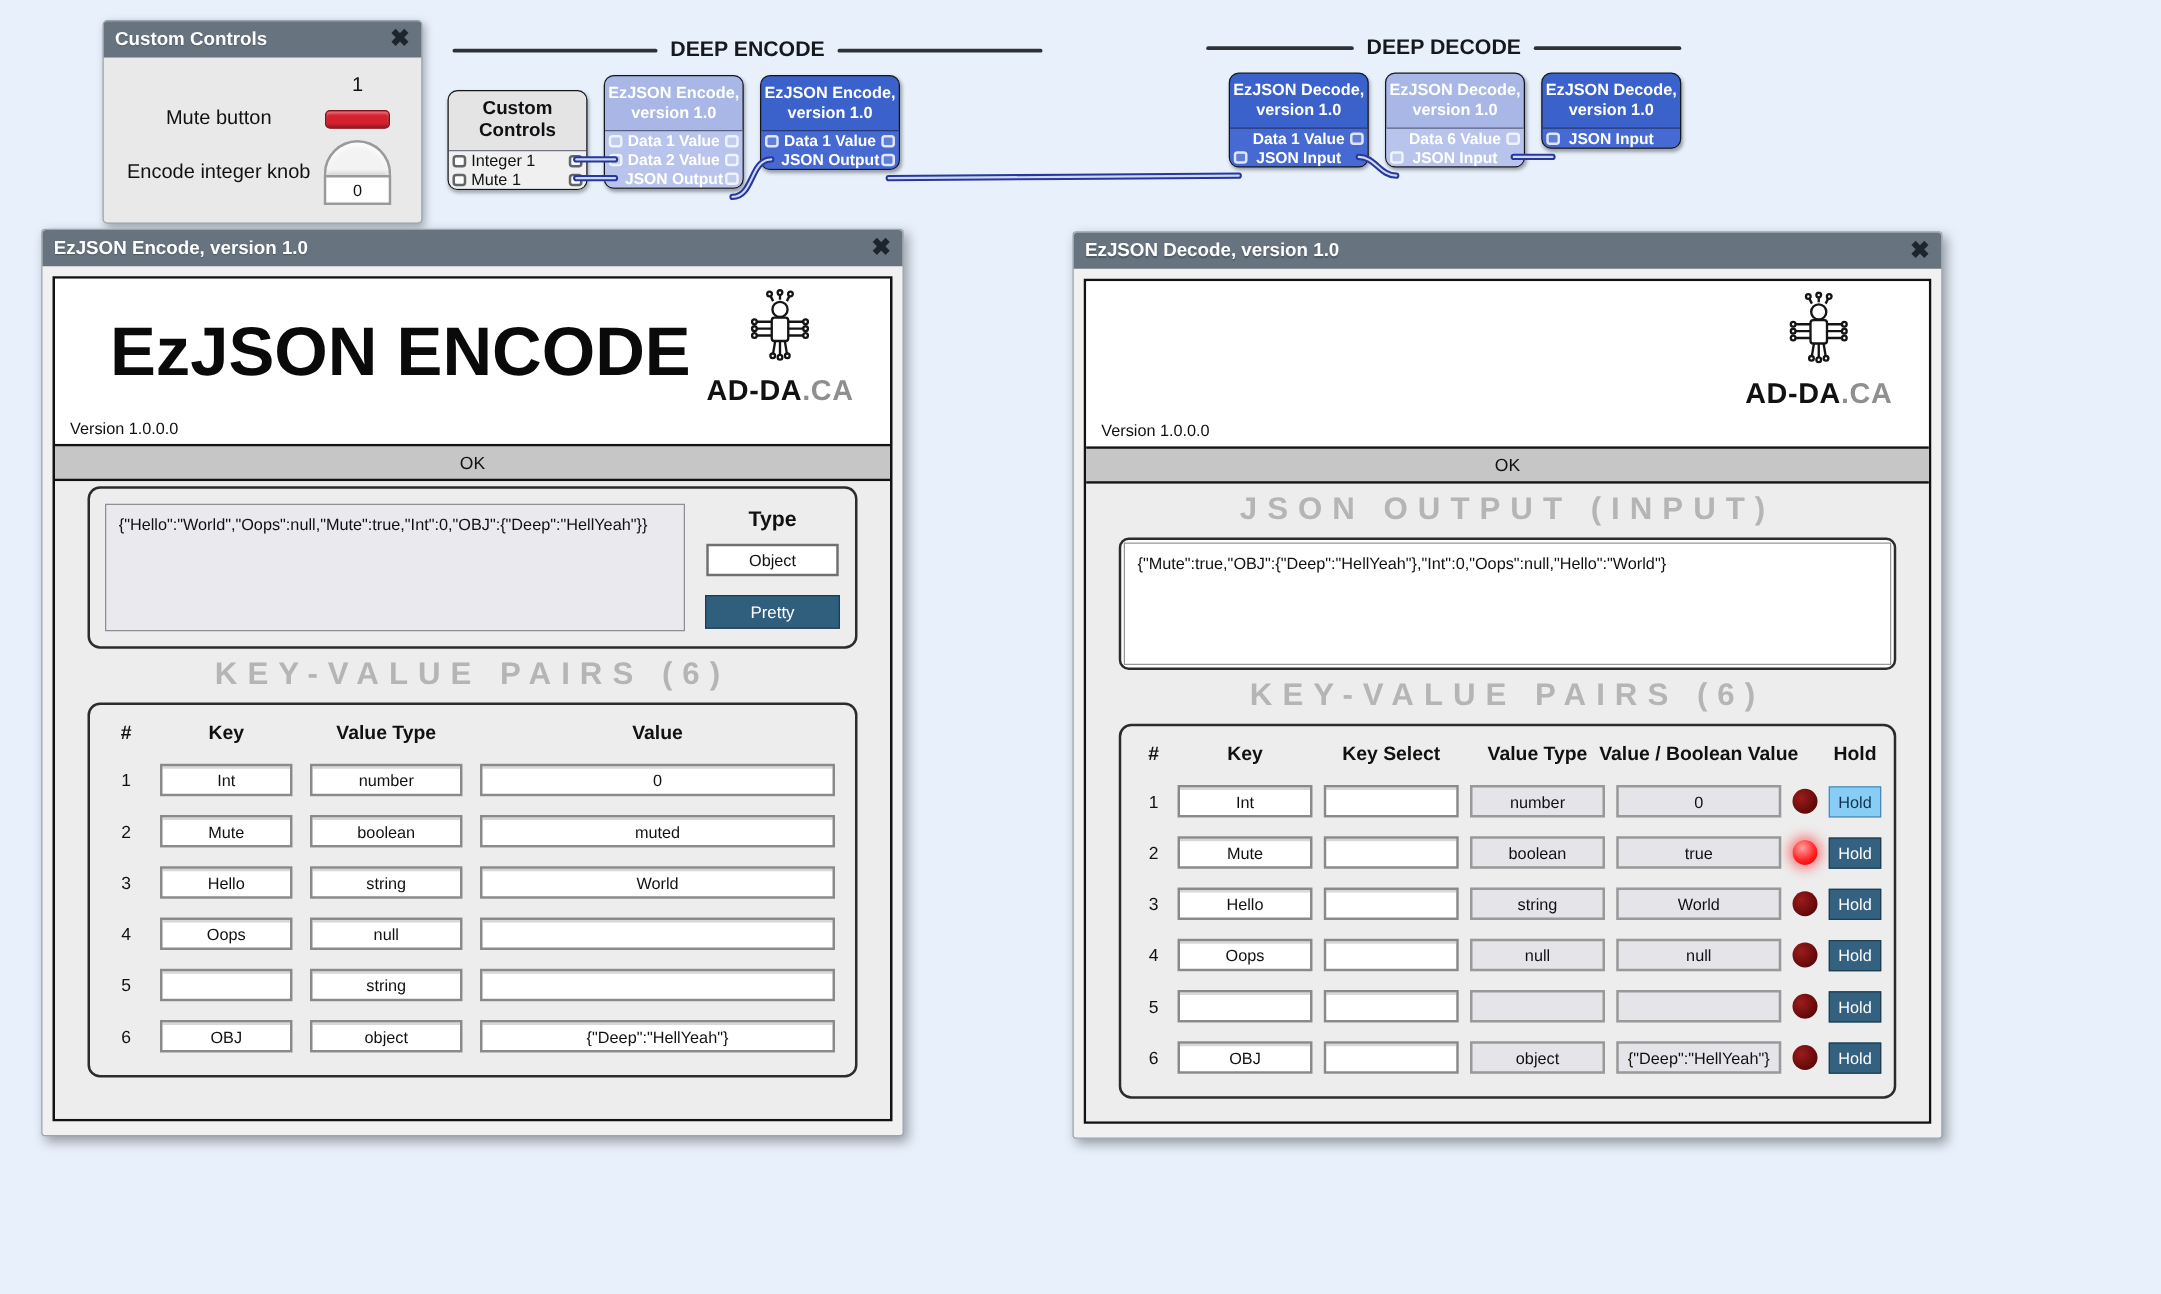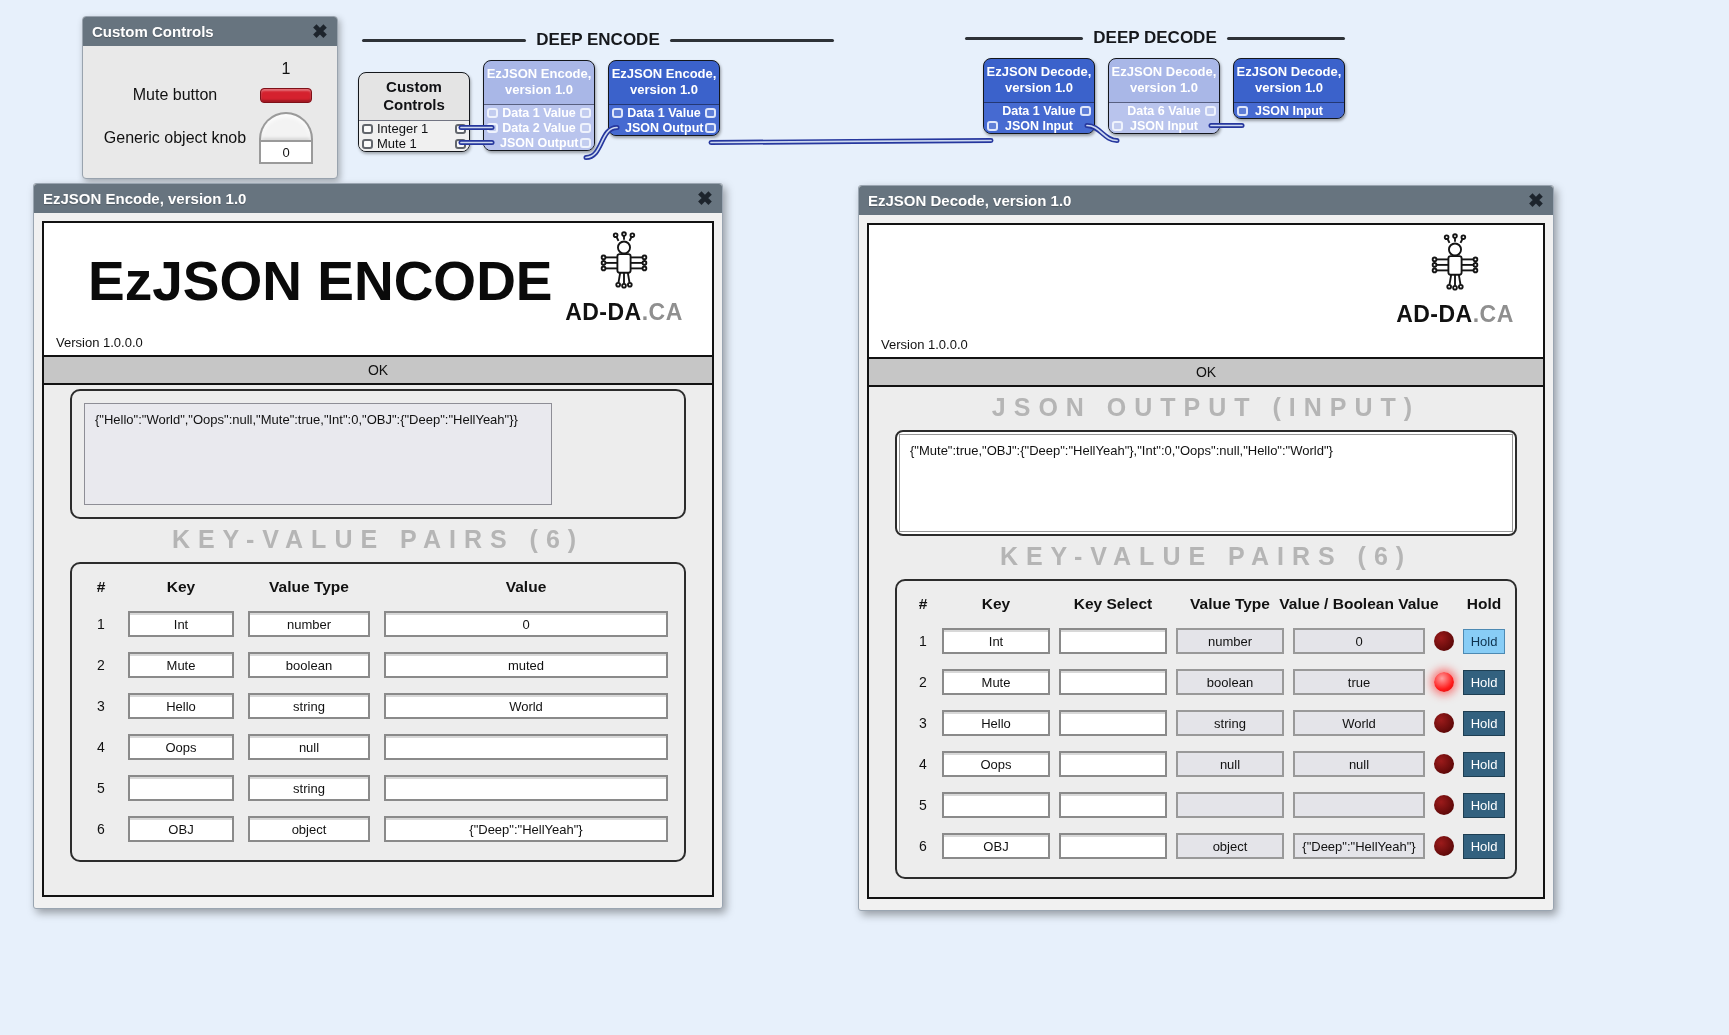--- a/index.html
+++ b/index.html
@@ -143,21 +143,21 @@
     <div class="prow">
       <span class="int-display">1</span>
     </div>
     <div class="prow">
       <span class="plabel">Mute button</span>
       <span class="pctrl">
           <span class="mute-btn"></span>
         </span>
     </div>
     <div class="prow">
-      <span class="plabel">Generic object knob</span>
+      <span class="plabel">Encode integer knob</span>
       <span class="pctrl">
         <span class="knob">
           <span class="knob-dome"></span>
           <span class="knob-base">0</span>
         </span>
       </span>
     </div>
   </div>
 </div>
 
@@ -329,20 +329,25 @@
         <div class="logo-text"><span>AD-DA</span><span class="ca">.CA</span></div>
       </div>
       <div class="win-version">Version 1.0.0.0</div>
     </div>
     <div class="ok-bar">
         <span>OK</span>
       </div>
     <div class="win-content">
       <div class="gbox enc-json-box">
         <textarea class="json-area" spellcheck="false" style="">{"Hello":"World","Oops":null,"Mute":true,"Int":0,"OBJ":{"Deep":"HellYeah"}}</textarea>
+        <div class="type-col">
+          <div class="type-label">Type</div>
+          <div class="type-box">Object</div>
+          <div class="pretty-btn">Pretty</div>
+        </div>
       </div>
       <div class="section-title">KEY-VALUE PAIRS (6)</div>
       <div class="gbox">
         <div class="tbl">
           <div class="thead">
             <span class="e-num">#</span>
             <span class="e-key">Key</span>
             <span class="e-type">Value Type</span>
             <span class="e-val">Value</span>
           </div>

